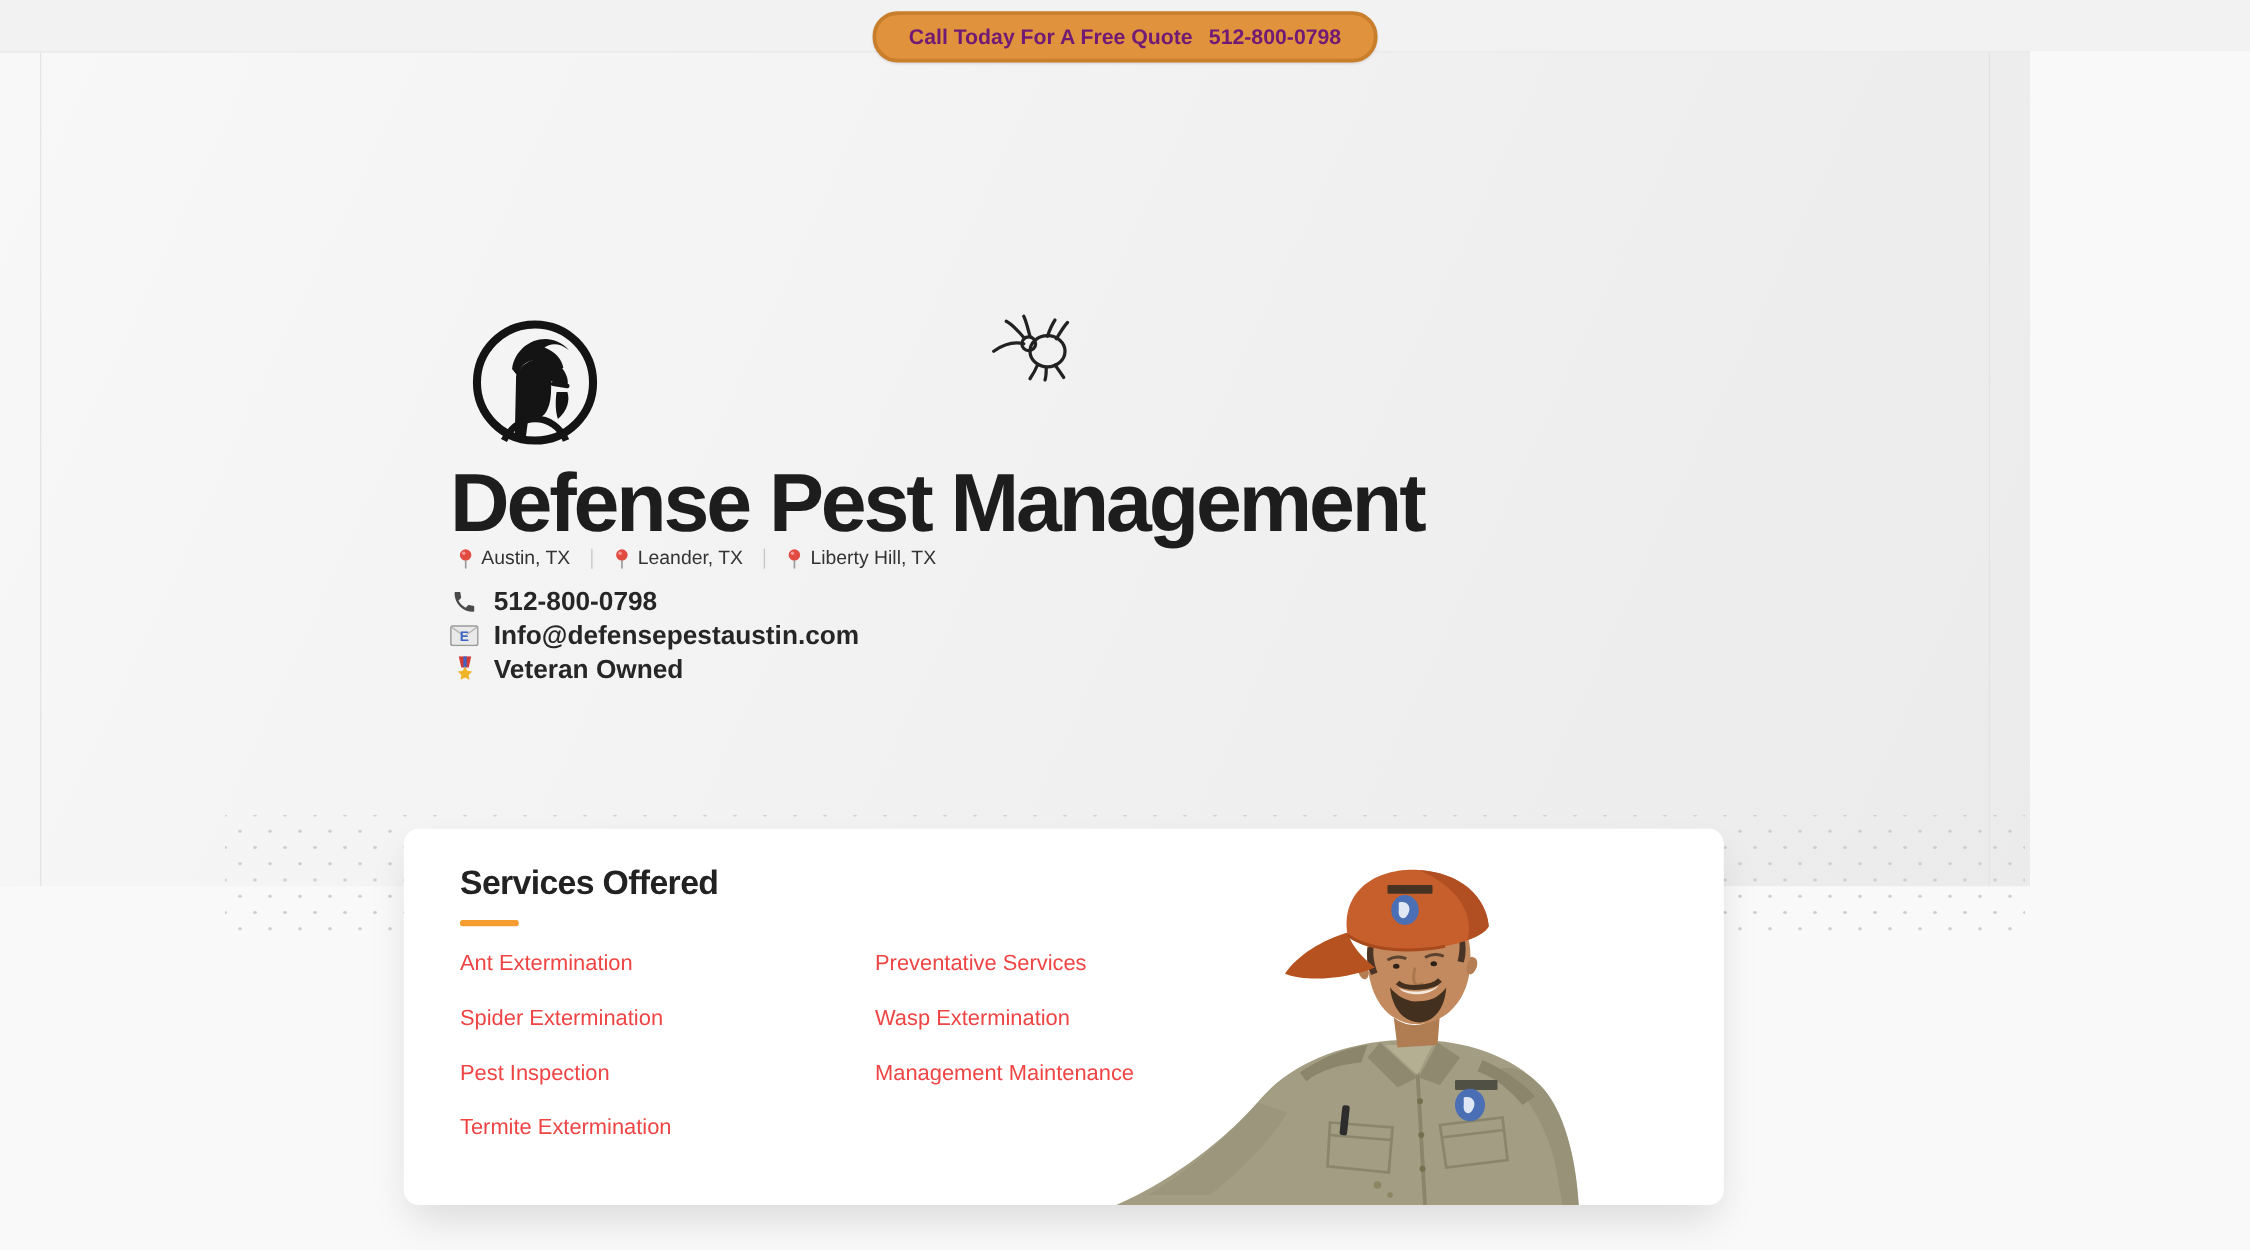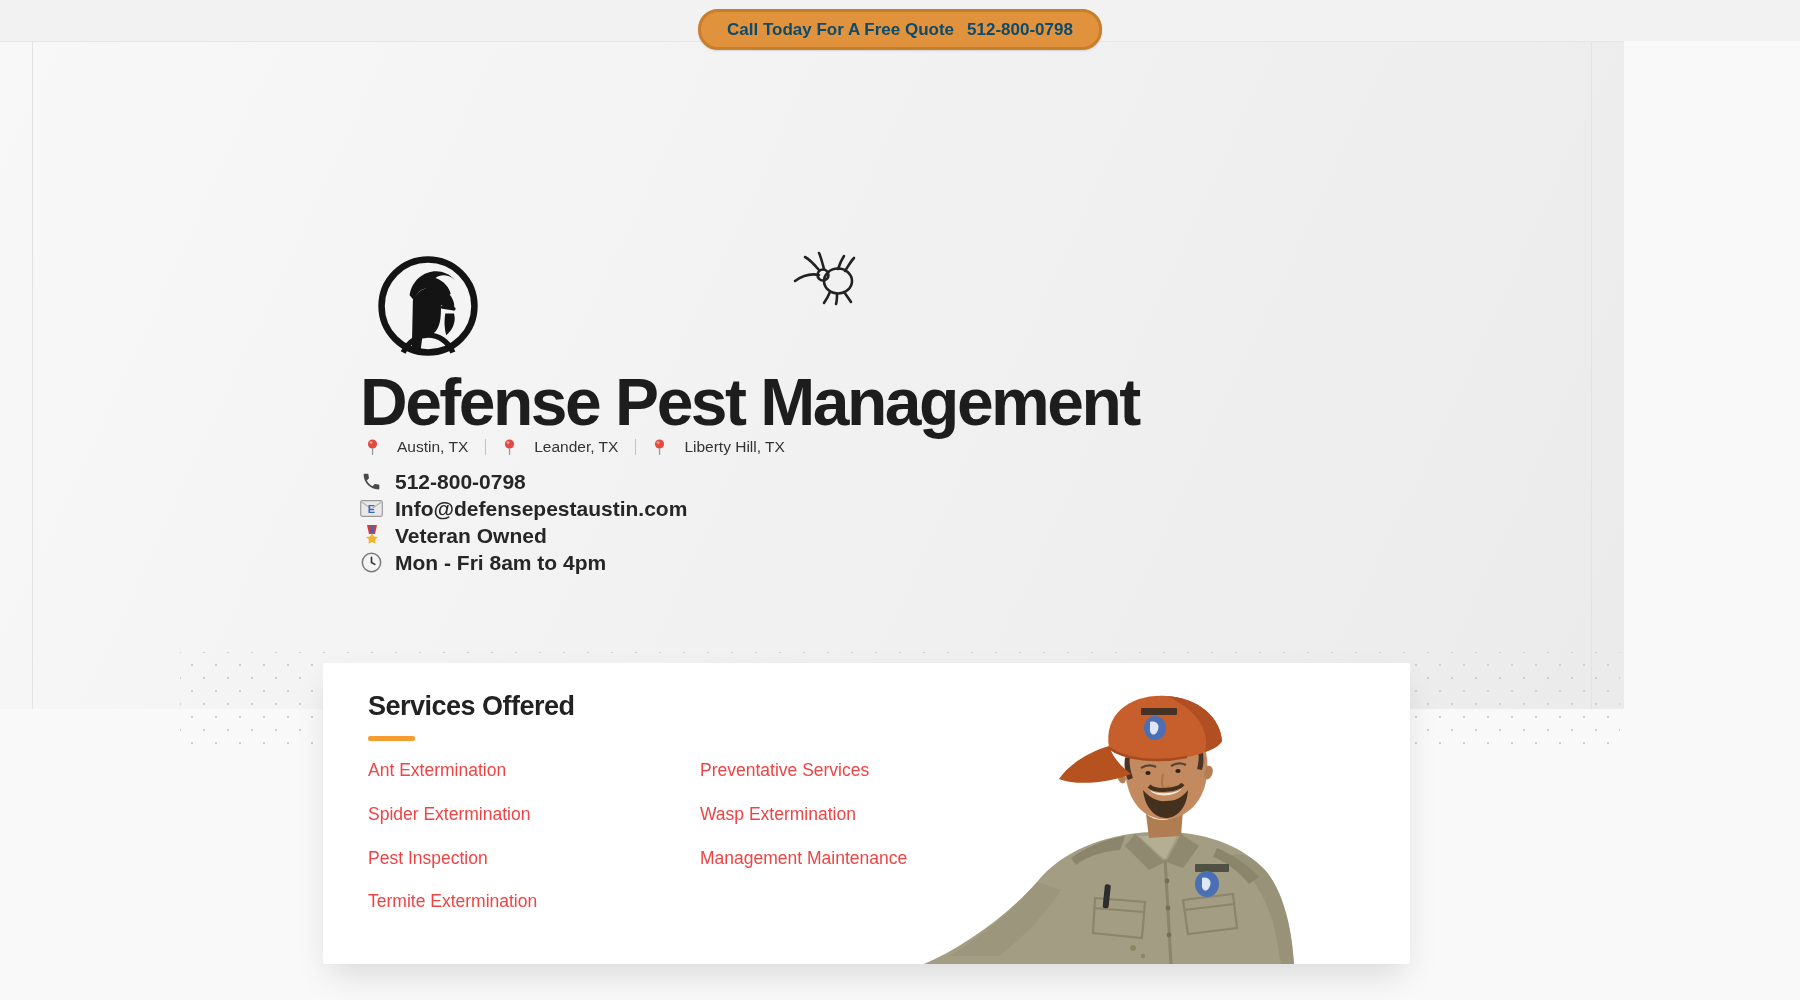--- a/index.html
+++ b/index.html
@@ -21,45 +21,44 @@
   }
   .dots-band{
     position:absolute;left:180px;top:610px;width:1440px;height:98px;
     background-image:radial-gradient(circle,#cfcfcf 1.3px,transparent 1.5px),
                      radial-gradient(circle,#cfcfcf 1.3px,transparent 1.5px);
     background-size:24px 26px;background-position:0 0,12px 13px;
   }
   .banner{
     position:absolute;left:50%;top:9px;transform:translateX(-50%);
     background:#e0923c;border:3px solid #c97e2b;border-radius:20px;
-    color:#0c4a6e;font-weight:700;font-size:17px;line-height:1;
+    color:#701a75;font-weight:700;font-size:17px;line-height:1;
     padding:9px 26px;display:flex;gap:13px;align-items:flex-end;white-space:nowrap;
     z-index:5;cursor:pointer;box-shadow:0 1px 2px rgba(0,0,0,.12);
   }
   .logo{position:absolute;left:374px;top:210px;width:108px;height:108px;}
   .bug{position:absolute;left:792px;top:204px;width:82px;height:60px;}
   .biz-title{
     position:absolute;left:360px;top:322px;width:900px;
     font-size:66px;font-weight:700;letter-spacing:-2.5px;color:#1d1d1d;
   }
   .locations{
     position:absolute;left:366px;top:396px;display:flex;align-items:center;
     font-size:15.5px;color:#333;font-weight:500;
   }
-  .loc-item{display:flex;align-items:center;gap:18px;}
+  .loc-item{display:flex;align-items:center;gap:6px;}
   .loc-sep{width:1px;height:16px;background:#c3c3c3;margin:0 17px;}
   .contact{position:absolute;left:360px;top:426px;display:flex;flex-direction:column;}
   .contact-row{display:flex;align-items:center;gap:12px;height:27px;
     font-size:21px;font-weight:600;color:#262626;}
   .contact-row .cicon{width:23px;height:23px;flex:0 0 23px;display:flex;align-items:center;justify-content:center;}
   .card{
     position:absolute;left:323px;top:663px;width:1056px;height:301px;
-    background:#fff;border-radius:2px;
+    background:#fff;border-radius:12px;
     box-shadow:0 16px 32px -6px rgba(0,0,0,.13);
-    padding-left:31px;
   }
   .card-heading{position:absolute;left:45px;top:28px;font-size:27px;font-weight:700;color:#222;letter-spacing:-0.5px;}
   .card-underline{position:absolute;left:45px;top:73px;width:47px;height:4.5px;background:#f59d31;border-radius:2px;}
   .svc-col{position:absolute;top:0;}
   .svc-col1{left:45px;}
   .svc-col2{left:377px;}
   .svc-item{position:absolute;font-size:17.5px;color:#ef4444;white-space:nowrap;}
   .svc-r0{top:97px;} .svc-r1{top:141px;text-align:center;} .svc-r2{top:185px;} .svc-r3{top:228px;}
   .tech{position:absolute;right:56px;bottom:0;width:435px;height:278px;}
 </style>
@@ -149,29 +148,20 @@
     <div class="contact-row">
       <span class="cicon">
         <svg width="16" height="22" viewBox="0 0 16 22">
           <path d="M3 0 H13 L11 9 H5 Z" fill="#d13b38"></path>
           <rect x="6.7" y="0" width="2.6" height="9" fill="#3f64c8"></rect>
           <path d="M8 8 L9.8 11.6 L13.8 12.1 L10.9 14.9 L11.6 18.8 L8 16.9 L4.4 18.8 L5.1 14.9 L2.2 12.1 L6.2 11.6 Z" fill="#f0b429"></path>
         </svg>
       </span>
       <span>Veteran Owned</span>
     </div>
-    <div class="contact-row">
-      <span class="cicon">
-        <svg width="21" height="21" viewBox="0 0 22 22">
-          <circle cx="11" cy="11" r="9.6" fill="#f4f4f4" stroke="#7c7c7c" stroke-width="1.6"></circle>
-          <path d="M11 5.5 V11 L14.5 13" fill="none" stroke="#333" stroke-width="1.7" stroke-linecap="round"></path>
-        </svg>
-      </span>
-      <span>Mon - Fri 8am to 4pm</span>
-    </div>
   </div>
 </div>
 
 <div class="card">
   <div class="card-heading">Services Offered</div>
   <div class="card-underline"></div>
 
   <div class="svc-col svc-col1">
     <div class="svc-item svc-r0">Ant Extermination</div>
     <div class="svc-item svc-r1">Spider Extermination</div>

